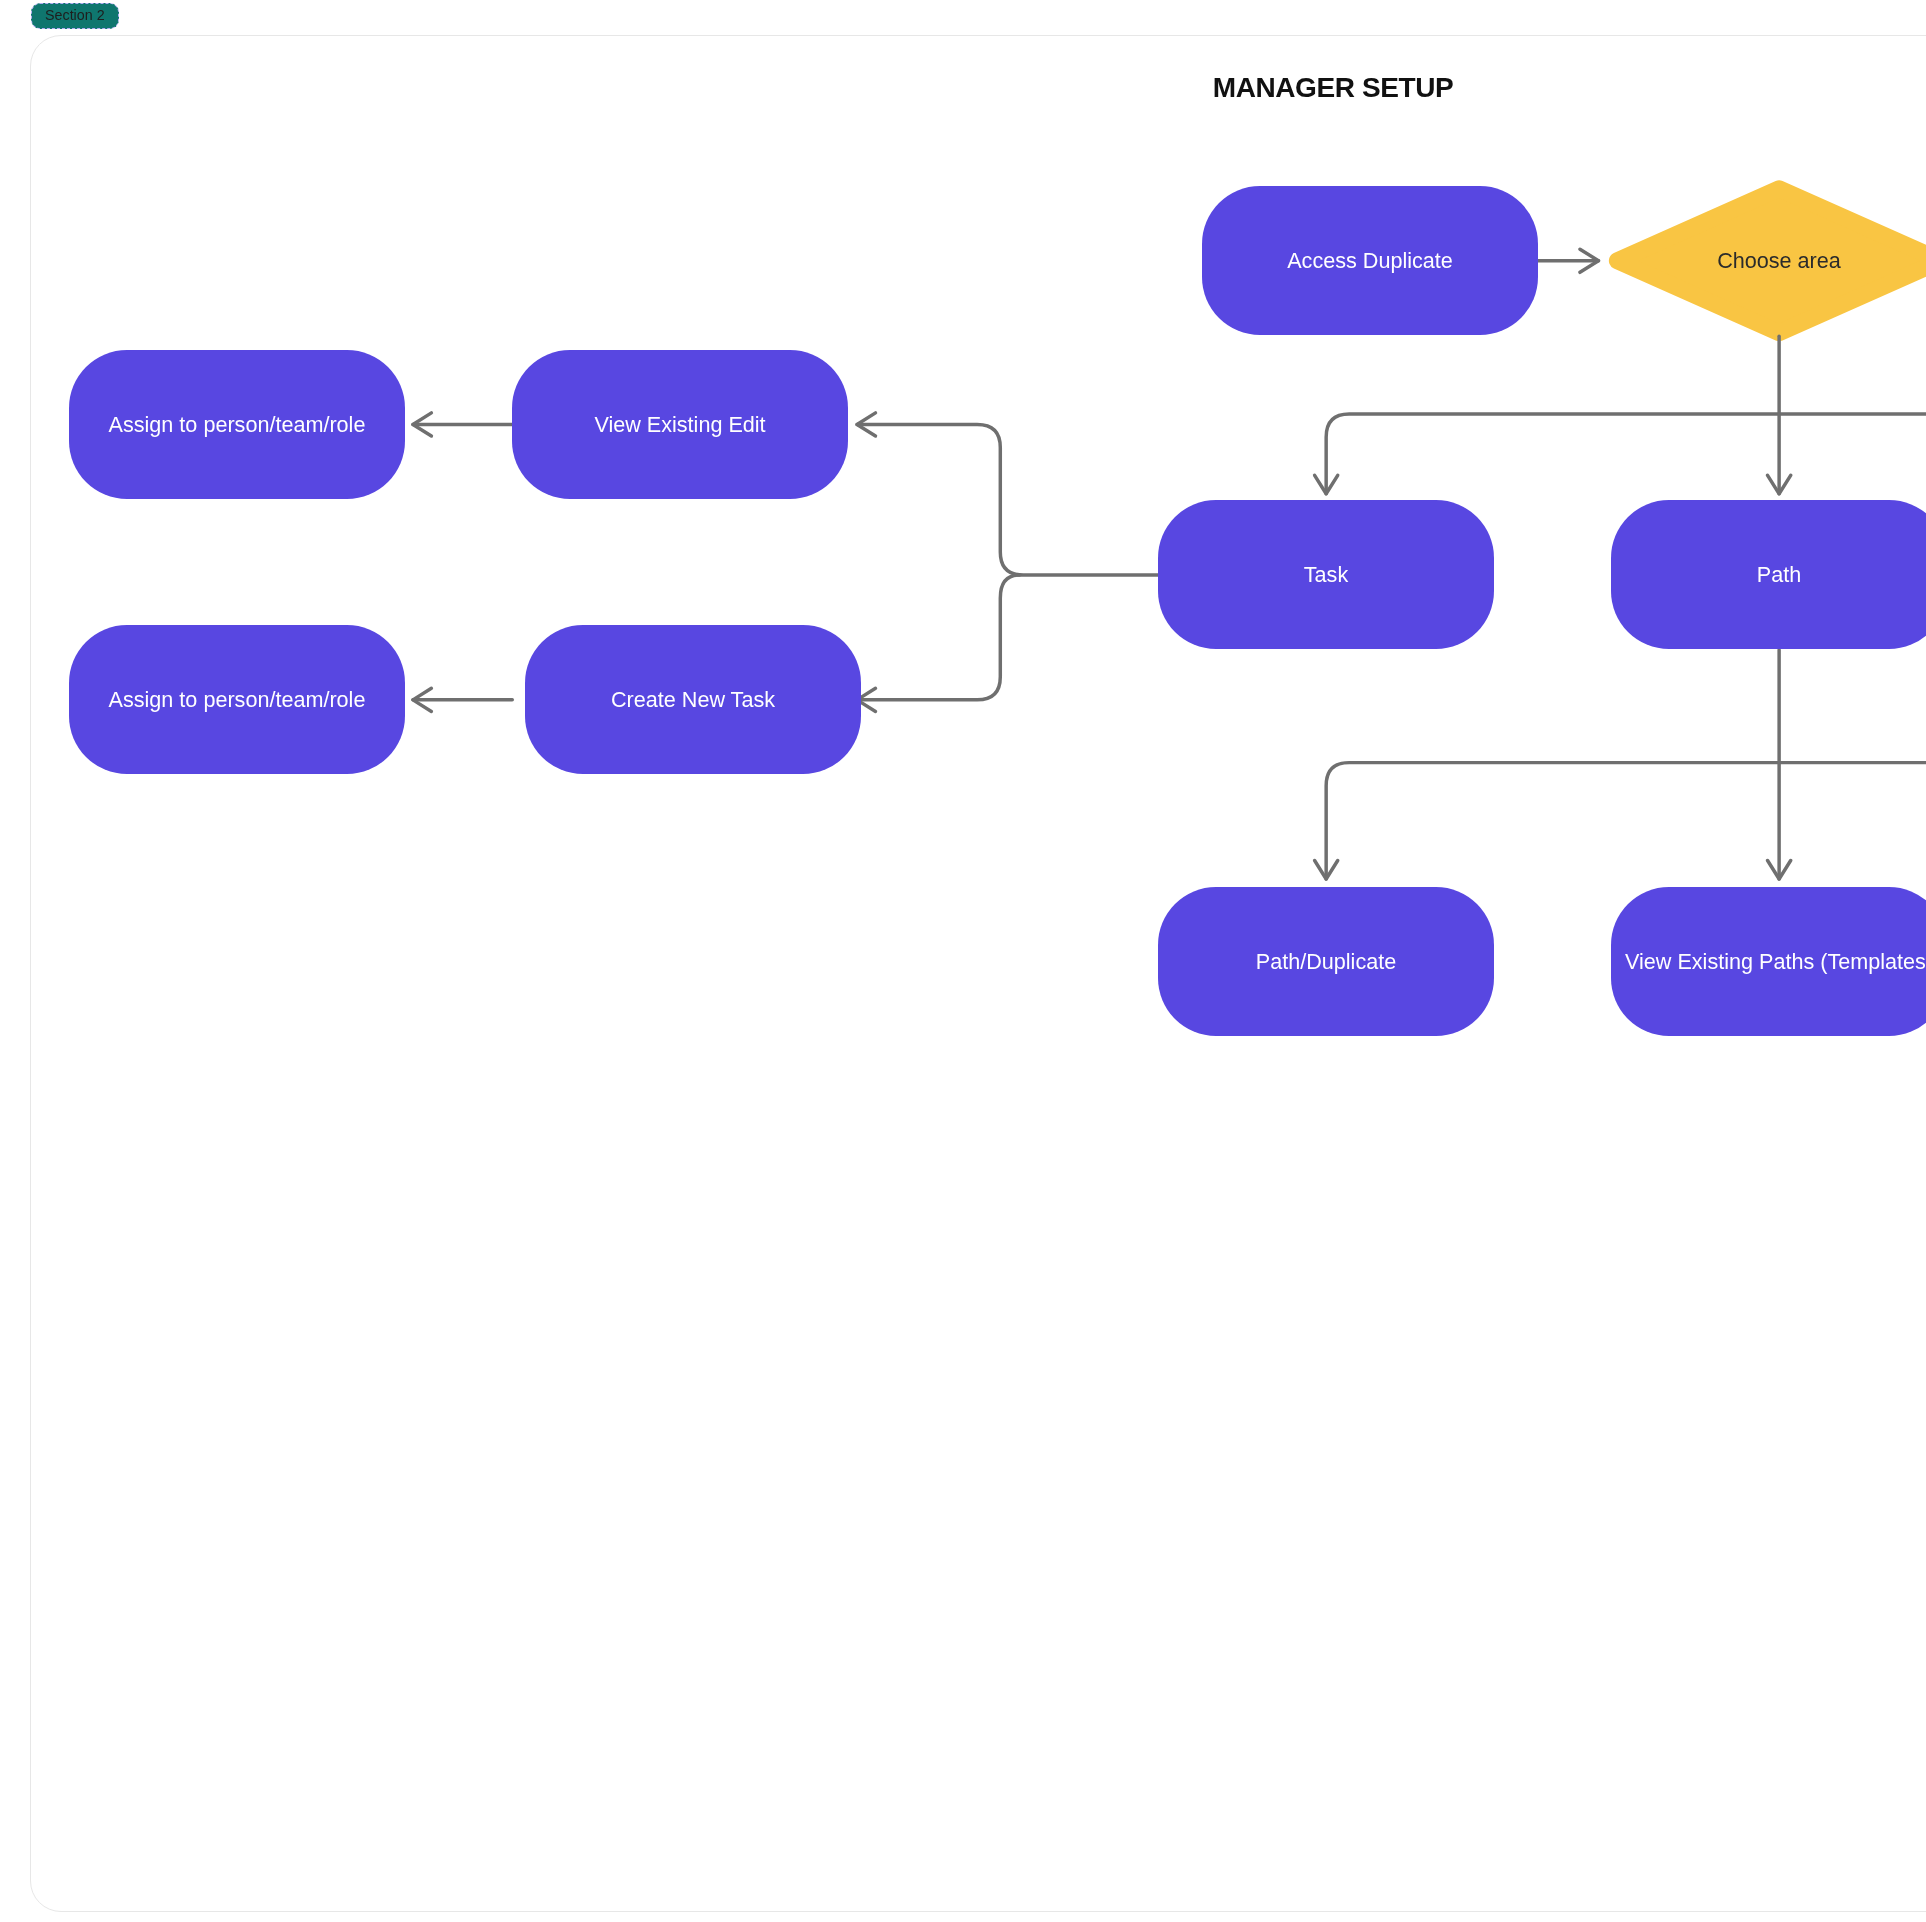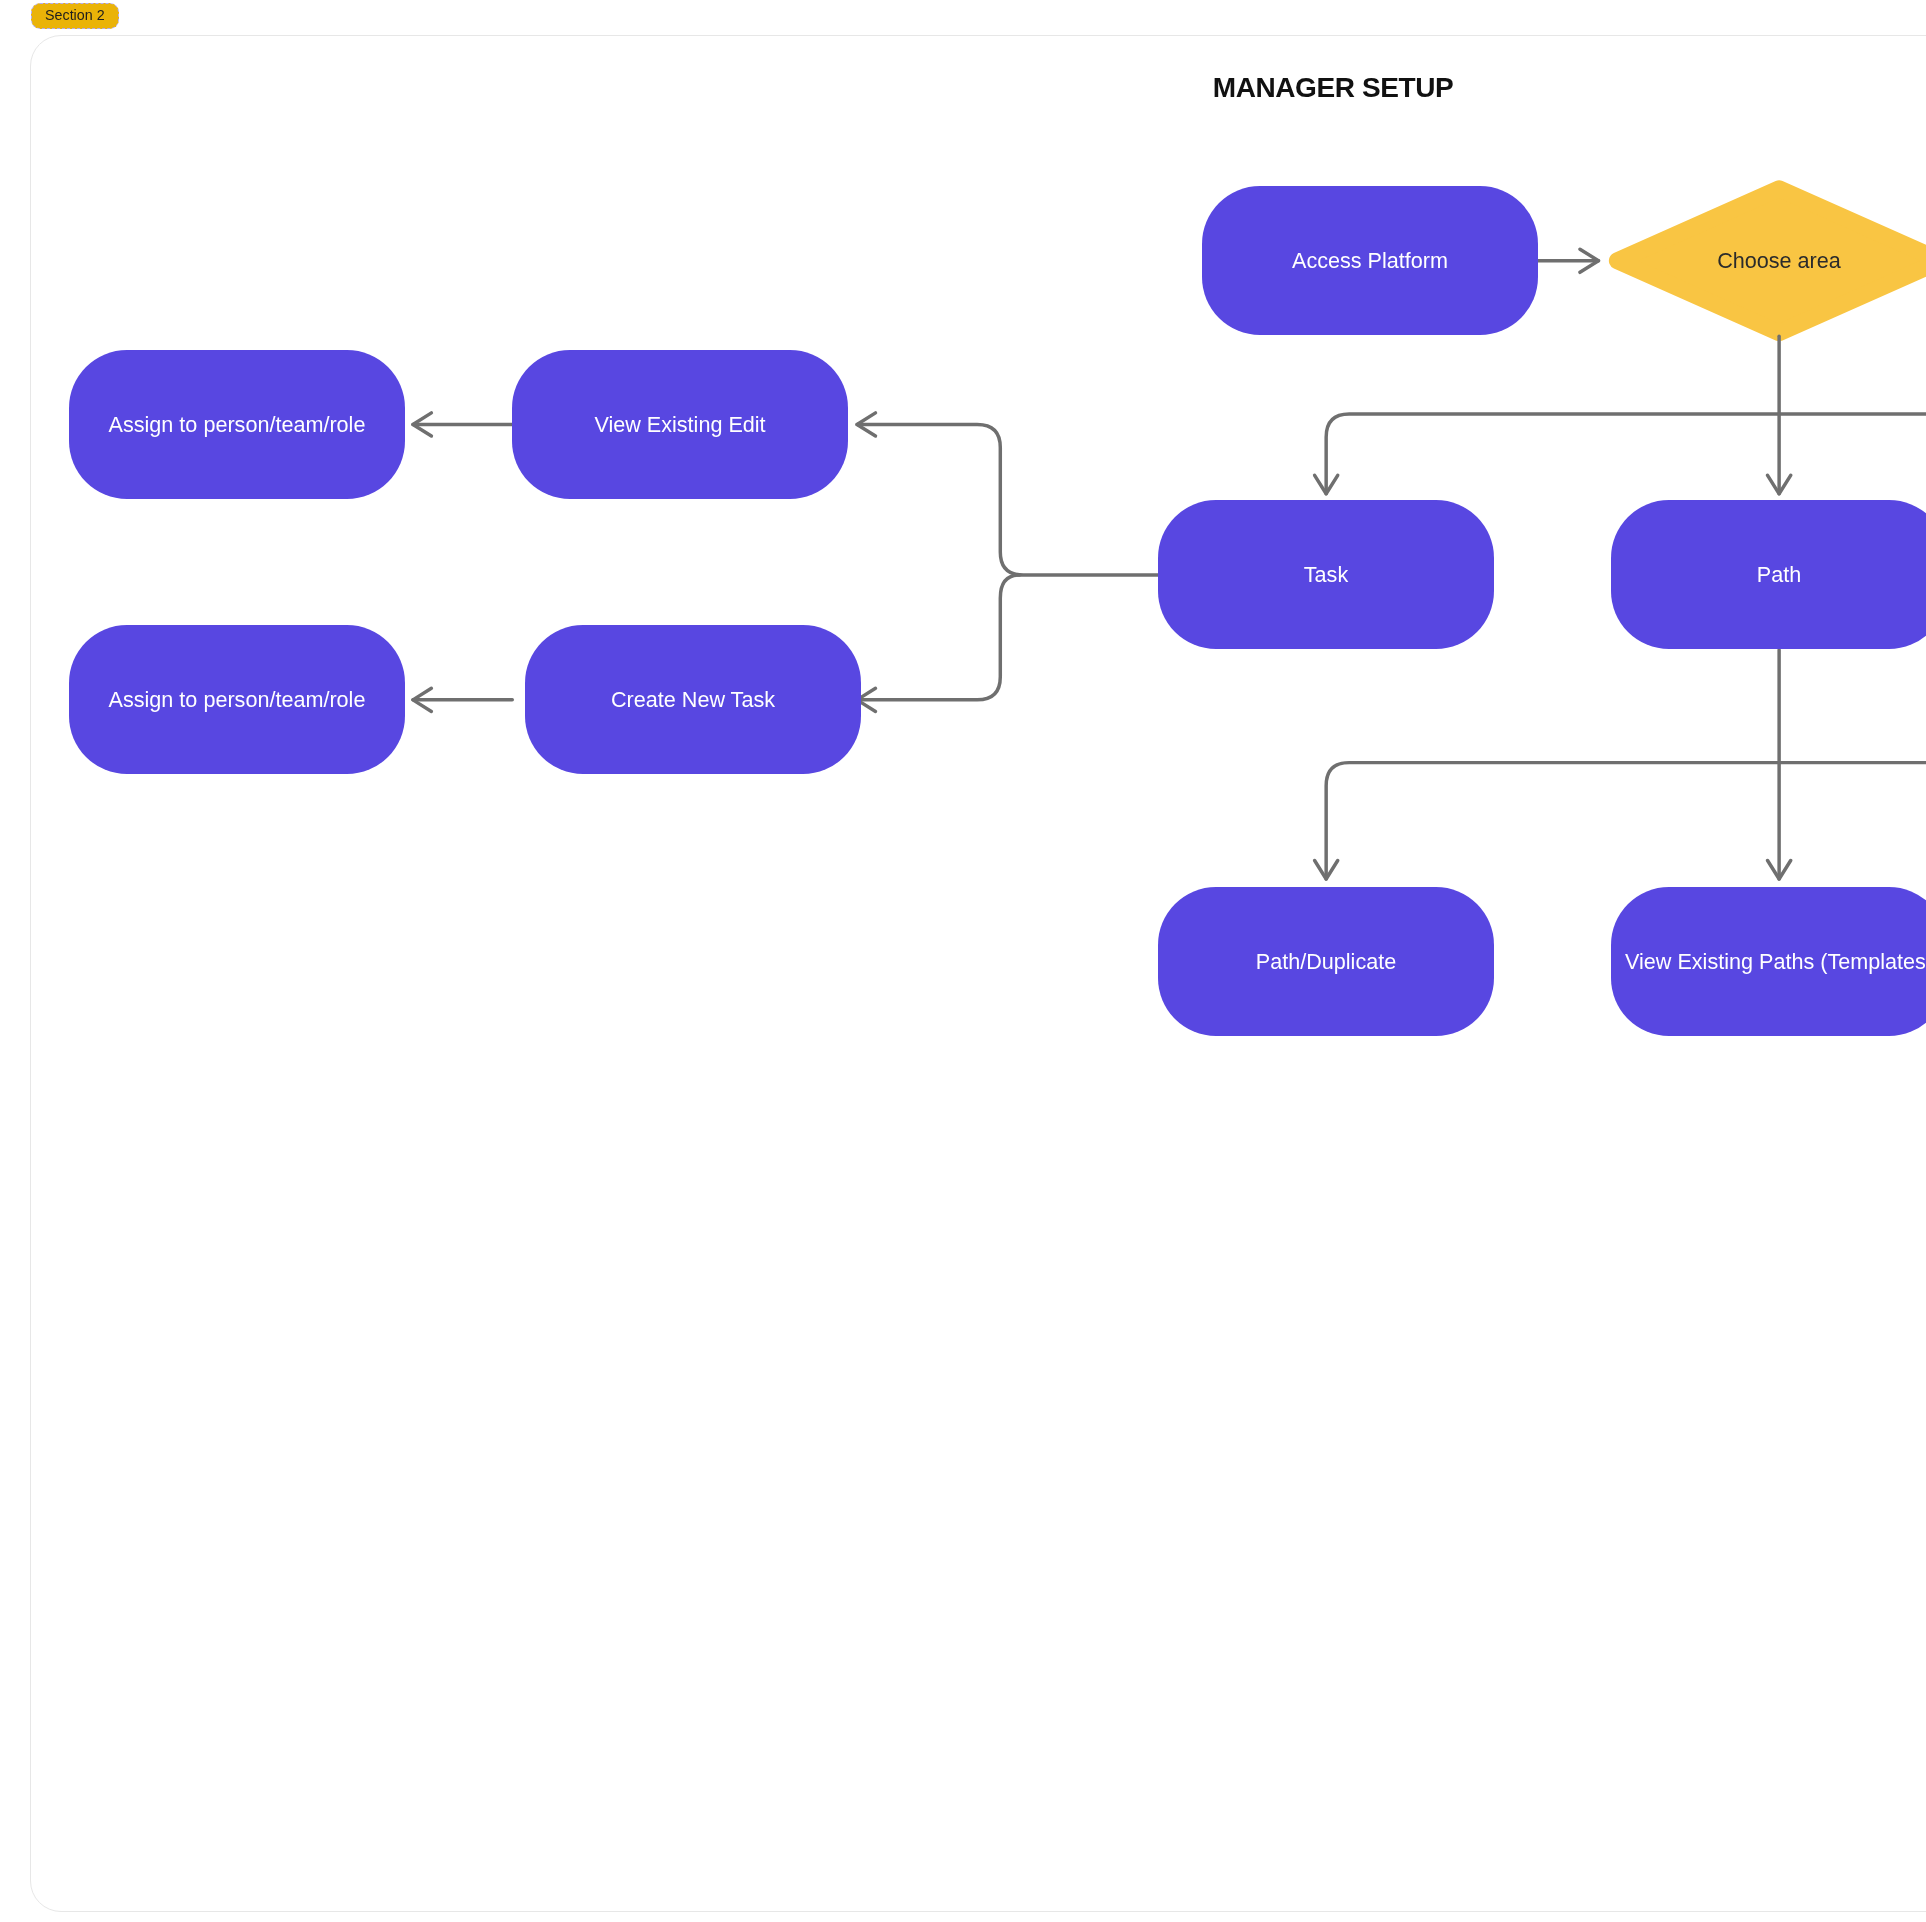--- a/index.html
+++ b/index.html
@@ -24,21 +24,21 @@
     border: 1.9px solid #E7E7E7;
     border-radius: 31px;
     background: #FFFFFF;
     box-sizing: border-box;
   }
   .section-chip {
     position: absolute;
     left: 31px;
     top: 3.1px;
     padding: 3.1px 13px 3.9px 13px;
-    background: #eab308;
+    background: #0f766e;
     border: 1.2px dashed #B4ACF4;
     border-radius: 9.2px;
     font-size: 14.3px;
     line-height: 1.2;
     color: #1E1E1E;
     z-index: 5;
   }
   .diagram-title {
     position: absolute;
     left: 948px;
@@ -185,21 +185,21 @@
       <path d="M 5796 3371 L 5796 3635"></path>
       <polyline points="5766,3587 5796,3635 5826,3587"></polyline>
     </g>
 
     <g>
       <path d="M 5796 4050 L 5796 4320"></path>
       <polyline points="5766,4272 5796,4320 5826,4272"></polyline>
     </g>
   </svg>
 
-  <div class="node" style="left:1202px; top:186px;">Access Platform</div>
+  <div class="node" style="left:1202px; top:186px;">Access Duplicate</div>
   <div class="decision-label">Choose area</div>
   <div class="node" style="left:69px;  top:350px;">Assign to person/team/role</div>
   <div class="node" style="left:512px; top:350px;">View Existing Edit</div>
   <div class="node" style="left:69px;  top:625px;">Assign to person/team/role</div>
   <div class="node" style="left:525px; top:625px;">Create New Task</div>
   <div class="node" style="left:1158px; top:500px;">Task</div>
   <div class="node" style="left:1611px; top:500px;">Path</div>
 
   <div class="node" style="left:1158px; top:887px;">Path/Duplicate</div>
   <div class="node nowrap" style="left:1611px; top:887px;">View Existing Paths (Templates)</div>

